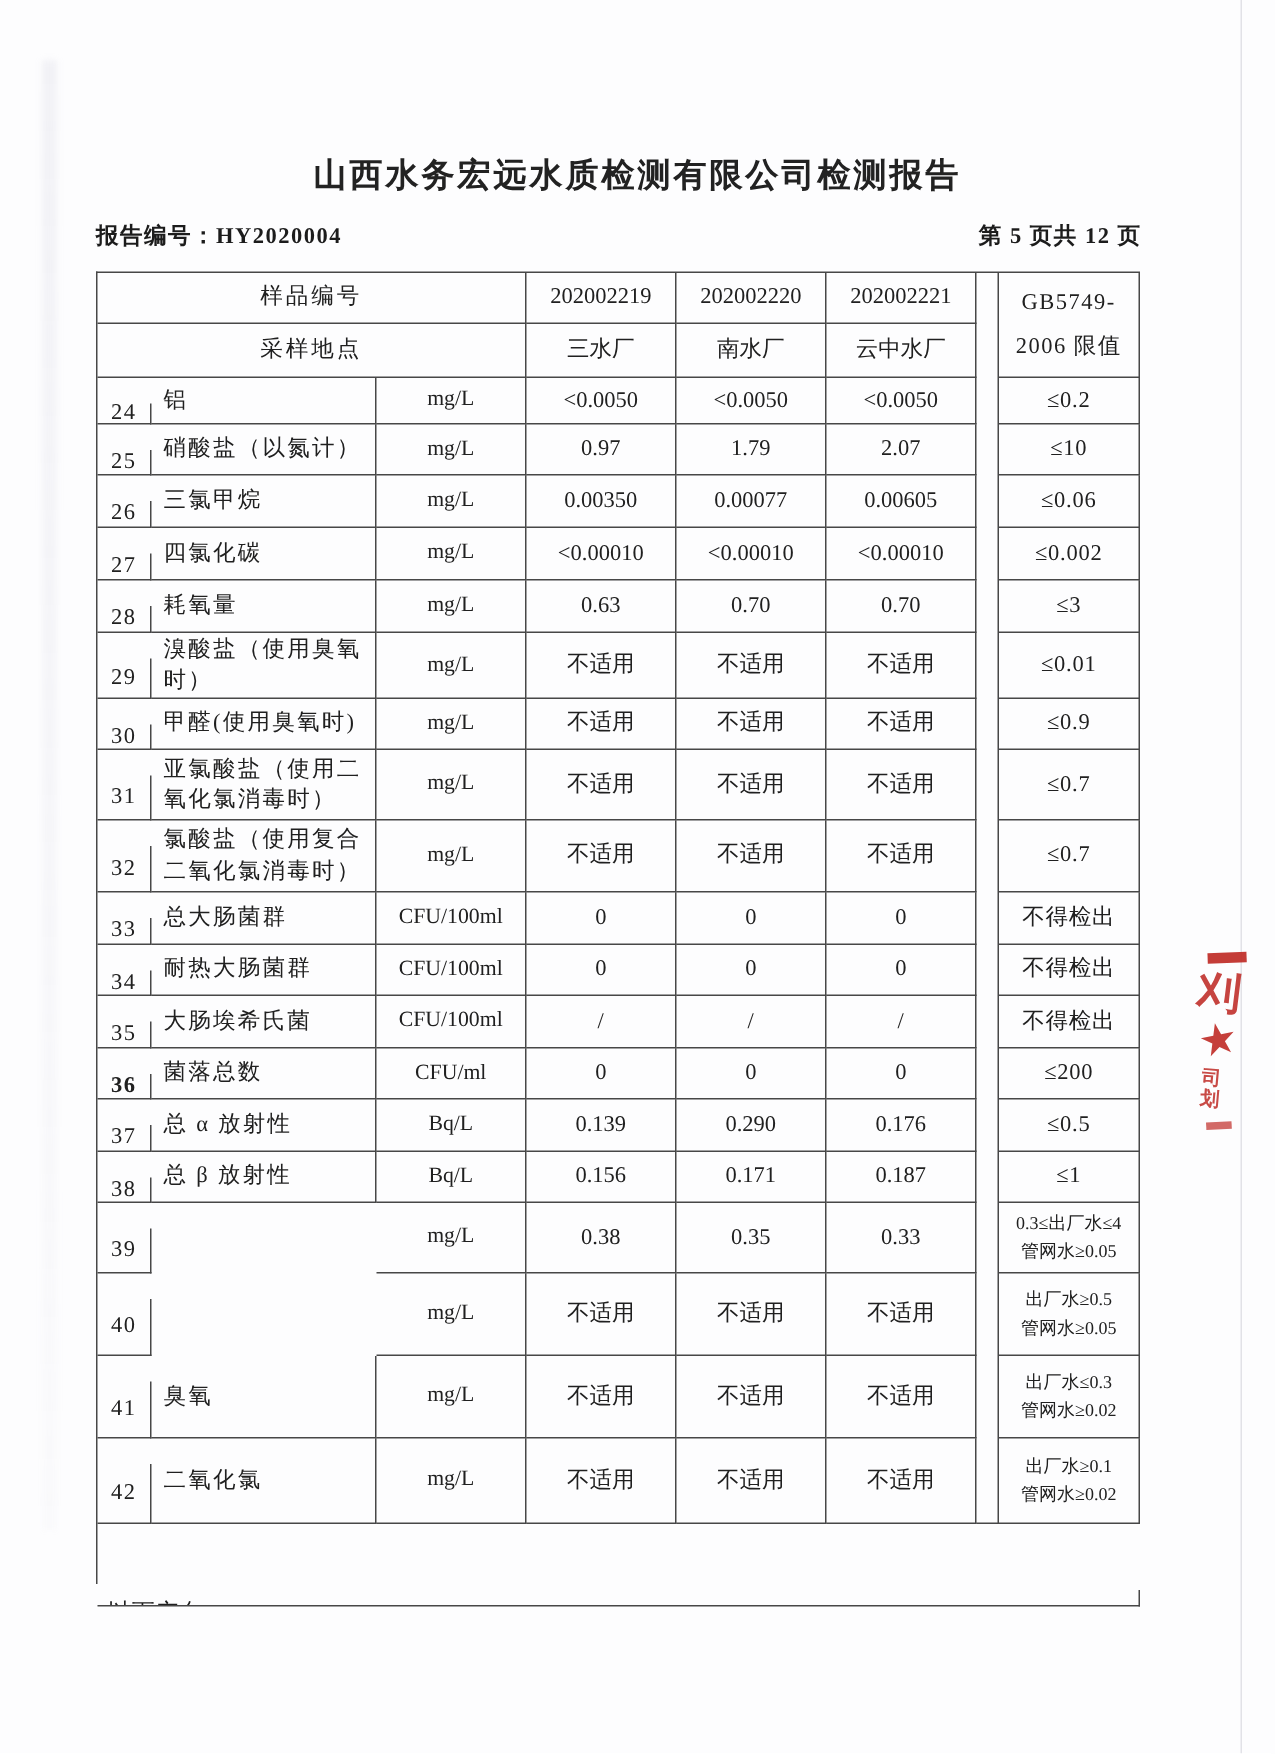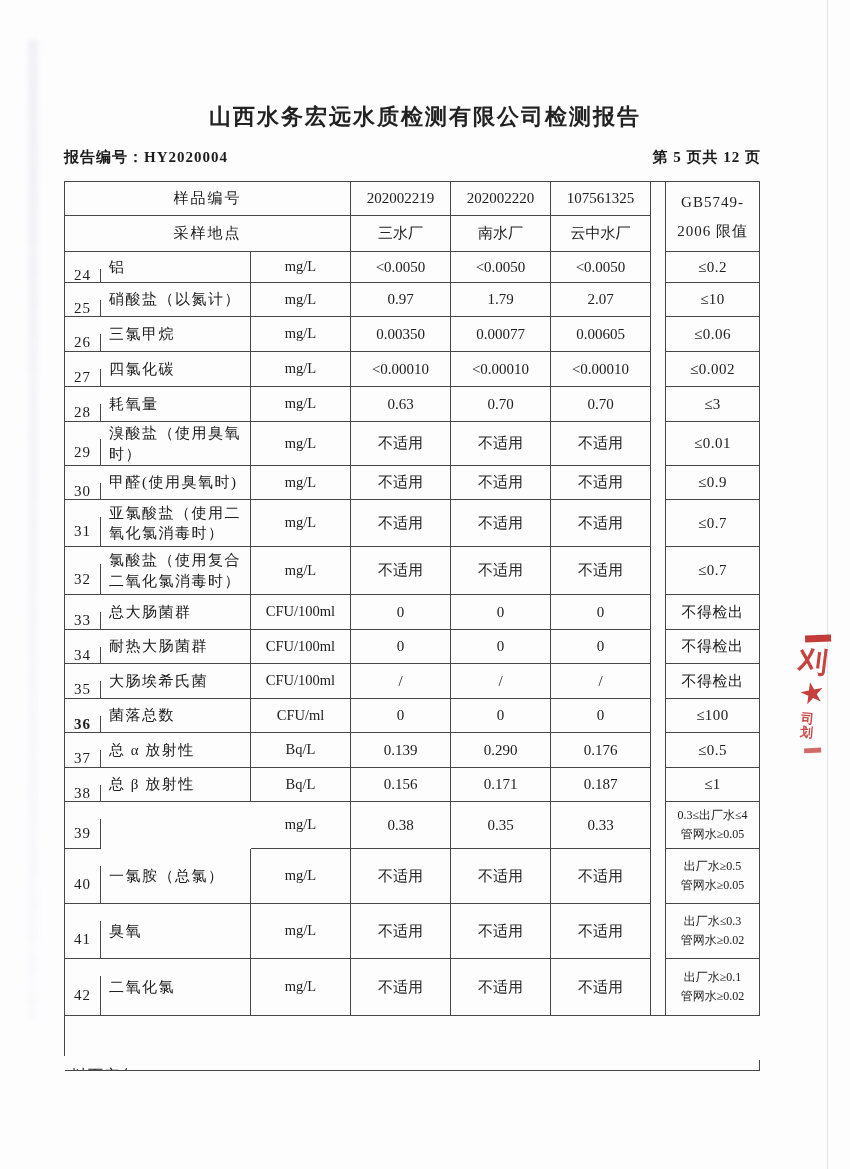--- a/index.html
+++ b/index.html
@@ -76,21 +76,21 @@
 
   <div class="meta">
     <span>报告编号：HY2020004</span>
     <span>第 5 页共 12 页</span>
   </div>
 
   <div class="grid" id="grid">
     <div class="cell h-sample">样品编号</div>
     <div class="cell h-id1">202002219</div>
     <div class="cell h-id2">202002220</div>
-    <div class="cell h-id3">107561325</div>
+    <div class="cell h-id3">202002221</div>
     <div class="cell h-loc">采样地点</div>
     <div class="cell h-l1">三水厂</div>
     <div class="cell h-l2">南水厂</div>
     <div class="cell h-l3">云中水厂</div>
     <div class="cell gapcol"></div>
     <div class="cell limithdr">
       <span>GB5749-</span>
       <span>2006 限值</span>
     </div>
     <div class="cell blankrow">以下空白</div>
@@ -190,21 +190,21 @@
     <div class="cell c-v2" style="grid-area: 14 / 5;">/</div>
     <div class="cell c-v3" style="grid-area: 14 / 6;">/</div>
     <div class="cell c-limit" style="grid-area: 14 / 8;">不得检出</div>
 
     <div class="cell c-no" style="grid-area: 15 / 1; font-weight: bold;">36</div>
     <div class="cell c-name" style="grid-area: 15 / 2;">菌落总数</div>
     <div class="cell c-unit" style="grid-area: 15 / 3;">CFU/ml</div>
     <div class="cell c-v1" style="grid-area: 15 / 4;">0</div>
     <div class="cell c-v2" style="grid-area: 15 / 5;">0</div>
     <div class="cell c-v3" style="grid-area: 15 / 6;">0</div>
-    <div class="cell c-limit" style="grid-area: 15 / 8;">≤100</div>
+    <div class="cell c-limit" style="grid-area: 15 / 8;">≤200</div>
 
     <div class="cell c-no" style="grid-area: 16 / 1;">37</div>
     <div class="cell c-name" style="grid-area: 16 / 2;">总 α 放射性</div>
     <div class="cell c-unit" style="grid-area: 16 / 3;">Bq/L</div>
     <div class="cell c-v1" style="grid-area: 16 / 4;">0.139</div>
     <div class="cell c-v2" style="grid-area: 16 / 5;">0.290</div>
     <div class="cell c-v3" style="grid-area: 16 / 6;">0.176</div>
     <div class="cell c-limit" style="grid-area: 16 / 8;">≤0.5</div>
 
     <div class="cell c-no" style="grid-area: 17 / 1; text-align: right;">38</div>
@@ -217,21 +217,20 @@
 
     <div class="cell c-no" style="grid-area: 18 / 1;">39</div>
     <div class="cell c-unit" style="grid-area: 18 / 3;">mg/L</div>
     <div class="cell c-v1" style="grid-area: 18 / 4;">0.38</div>
     <div class="cell c-v2" style="grid-area: 18 / 5;">0.35</div>
     <div class="cell c-v3" style="grid-area: 18 / 6;">0.33</div>
     <div class="cell c-limit sm" style="grid-area: 18 / 8;">0.3≤出厂水≤4
 管网水≥0.05</div>
 
     <div class="cell c-no" style="grid-area: 19 / 1;">40</div>
-    <div class="cell c-name" style="grid-area: 19 / 2;">一氯胺（总氯）</div>
     <div class="cell c-unit" style="grid-area: 19 / 3;">mg/L</div>
     <div class="cell c-v1" style="grid-area: 19 / 4;">不适用</div>
     <div class="cell c-v2" style="grid-area: 19 / 5;">不适用</div>
     <div class="cell c-v3" style="grid-area: 19 / 6;">不适用</div>
     <div class="cell c-limit sm" style="grid-area: 19 / 8;">出厂水≥0.5
 管网水≥0.05</div>
 
     <div class="cell c-no" style="grid-area: 20 / 1;">41</div>
     <div class="cell c-name" style="grid-area: 20 / 2;">臭氧</div>
     <div class="cell c-unit" style="grid-area: 20 / 3;">mg/L</div>

